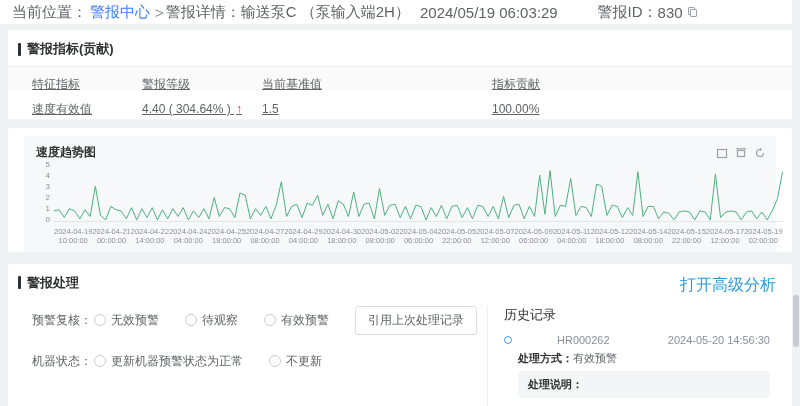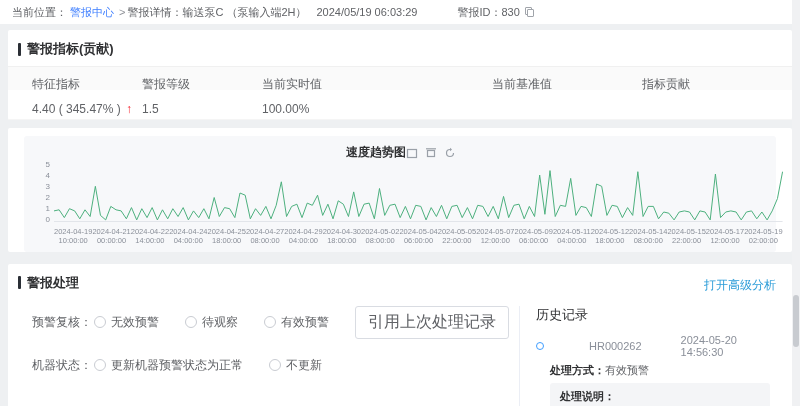--- a/index.html
+++ b/index.html
@@ -3,69 +3,69 @@
 <meta charset="utf-8">
 <style>
   * { margin:0; padding:0; box-sizing:border-box; }
   html,body { width:800px; height:406px; overflow:hidden; }
   body {
     font-family:"Liberation Sans","DejaVu Sans",sans-serif;
     background:#eef0f2; color:#303133; position:relative; font-size:12px;
   }
   
   .topbar { background:#fff; height:24px; display:flex; align-items:center;
-    padding:0 12px; font-size:11px; color:#606266; }
+    padding:0 12px; font-size:15px; color:#606266; }
   .topbar .link { color:#3d7eff; margin:0 3px; cursor:pointer; }
   .topbar .sep { margin:0 2px; color:#909399; }
   .topbar .bc-detail { margin-right:10px; }
   .topbar .bc-time { color:#606266; margin-right:40px; }
   .copy-ic { display:inline-block; width:9px; height:10px; position:relative; margin-left:5px; }
   .copy-ic i { position:absolute; display:block; width:7px; height:8px; border:1px solid #a0a4aa; background:#fff; border-radius:1px; }
   .copy-ic i:first-child { left:0; top:0; }
   .copy-ic i:last-child { left:2px; top:2px; }
   
   .panel { background:#fff; margin:6px 8px 8px 8px; border-radius:2px; padding:8px 0 0 0; }
   .sec-title { display:flex; align-items:center; font-size:13px; font-weight:bold;
     color:#303133; padding:2px 16px 8px 10px; }
   .sec-title .bar { width:3px; height:13px; background:#2b2f36; margin-right:6px; border-radius:1px; }
   
   .mtable { width:100%; font-size:12px; }
-  .mrow { display:grid; grid-template-columns:110px 120px 230px 150px 1fr; padding:9px 0 0 24px; align-items:center; }
+  .mrow { display:grid; grid-template-columns:110px 120px 230px 150px 1fr; padding:9px 0 0 24px; align-items:center;text-decoration:underline; }
   .mrow.head { background:#fafafa; color:#606266; height:24px; border-top:1px solid #f0f0f0; }
   .mrow.body { height:30px; color:#606266; border-bottom:1px solid #f5f5f5; }
   .lvl { display:flex; align-items:center; gap:4px; }
   .warn-tri { width:0; height:0; border-left:6px solid transparent; border-right:6px solid transparent;
     border-bottom:10px solid #f7a324; position:relative; display:inline-block; }
   .rt-val { color:#606266; }
   .up-arrow { color:#f5222d; font-weight:bold; margin-left:2px; }
   
   .chart-card { background:#f7f8fa; margin:0 16px 12px 16px; border-radius:3px; padding:8px 10px 6px 8px; position:relative; }
-  .chart-head { display:flex; justify-content:center; align-items:center; margin-bottom:2px; }
+  .chart-head { display:flex; justify-content:space-between; align-items:center; margin-bottom:2px; }
   .chart-title { font-size:12px; font-weight:bold; color:#303133; padding-left:4px; }
   .toolbox { display:flex; gap:7px; align-items:center; }
   .toolbox svg { display:block; cursor:pointer; }
   .chart-body { display:grid; grid-template-columns:22px 1fr; grid-template-rows:62px auto; }
   .y-axis { grid-column:1; grid-row:1; display:flex; flex-direction:column; justify-content:space-between;
     align-items:flex-end; font-size:8px; color:#8a8f99; padding:0 4px 0 0; height:64px; margin-top:-3px; }
   .plot { grid-column:2; grid-row:1; }
   .plot svg { width:100%; height:62px; display:block; }
   .x-axis { grid-column:2; grid-row:2; display:flex; justify-content:space-between; margin-top:2px; }
   .xtick { font-size:7.5px; color:#8a8f99; text-align:center; line-height:1.25; white-space:nowrap; }
   
   .handle-head { display:flex; justify-content:space-between; align-items:center; padding-right:16px; }
-  .adv-link { font-size:12px; color:#2b9cd8; cursor:pointer; font-weight:normal; }
+  .adv-link { font-size:16px; color:#2b9cd8; cursor:pointer; font-weight:normal; }
   .handle-body { display:flex; padding:6px 0 0 0; }
   .form-col { flex:0 0 447px; padding:0 10px 0 24px; }
   .form-row { display:flex; align-items:center; margin-bottom:18px; }
   .form-label { width:62px; color:#606266; font-size:12px; flex:none; }
   .radio { display:flex; align-items:center; margin-right:26px; cursor:pointer; }
   .radio .dot { width:12px; height:12px; border:1px solid #c9ccd2; border-radius:50%; background:#fff; margin-right:5px; flex:none; }
   .radio .rlabel { font-size:12px; color:#606266; white-space:nowrap; }
   .quote-btn { margin-left:auto; background:#fff; border:1px solid #d9dce2; border-radius:3px;
-    font-size:16px; color:#606266; padding:5px 12px; cursor:pointer; white-space:nowrap; }
+    font-size:12px; color:#606266; padding:5px 12px; cursor:pointer; white-space:nowrap; }
   .hist-col { flex:1; border-left:1px solid #ebeef5; padding:0 22px 0 16px; }
   .hist-title { font-size:13px; color:#303133; margin-bottom:10px; }
   .hist-entry { margin-bottom:12px; }
   .hist-row1 { display:flex; align-items:center; font-size:11px; color:#8a8f99;gap:39px; }
   .hist-dot { width:8px; height:8px; border:1.5px solid #409eff; border-radius:50%; margin-right:6px; flex:none; background:#fff; }
   .hist-id { color:#8a8f99; }
   .hist-time { margin-left:auto; color:#8a8f99; }
   .hist-row2 { font-size:11px; margin:5px 0 5px 14px; color:#606266; }
   .hist-row2 b { color:#303133;font-family:Liberation Mono, monospace; }
   .hist-note { background:#f4f5f7; border-radius:3px; font-size:11px; color:#303133; font-weight:bold;
@@ -93,27 +93,27 @@
 
 <div class="panel">
   <div class="sec-title">
     <span class="bar"></span>
     <span>警报指标(贡献)</span>
   </div>
   <div class="mtable">
     <div class="mrow head">
       <span>特征指标</span>
       <span>警报等级</span>
-      <span>当前实时值</span>
       <span>当前基准值</span>
       <span>指标贡献</span>
     </div>
     <div class="mrow body">
+      <span>速度有效值</span>
       <span class="rt-val">
-        <span>4.40 ( 345.47% )</span>
+        <span>4.40 ( 304.64% )</span>
         <span class="up-arrow">↑</span>
       </span>
       <span>1.5</span>
       <span>100.00%</span>
     </div>
   </div>
 </div>
 
 <div class="panel">
   <div class="chart-card">

